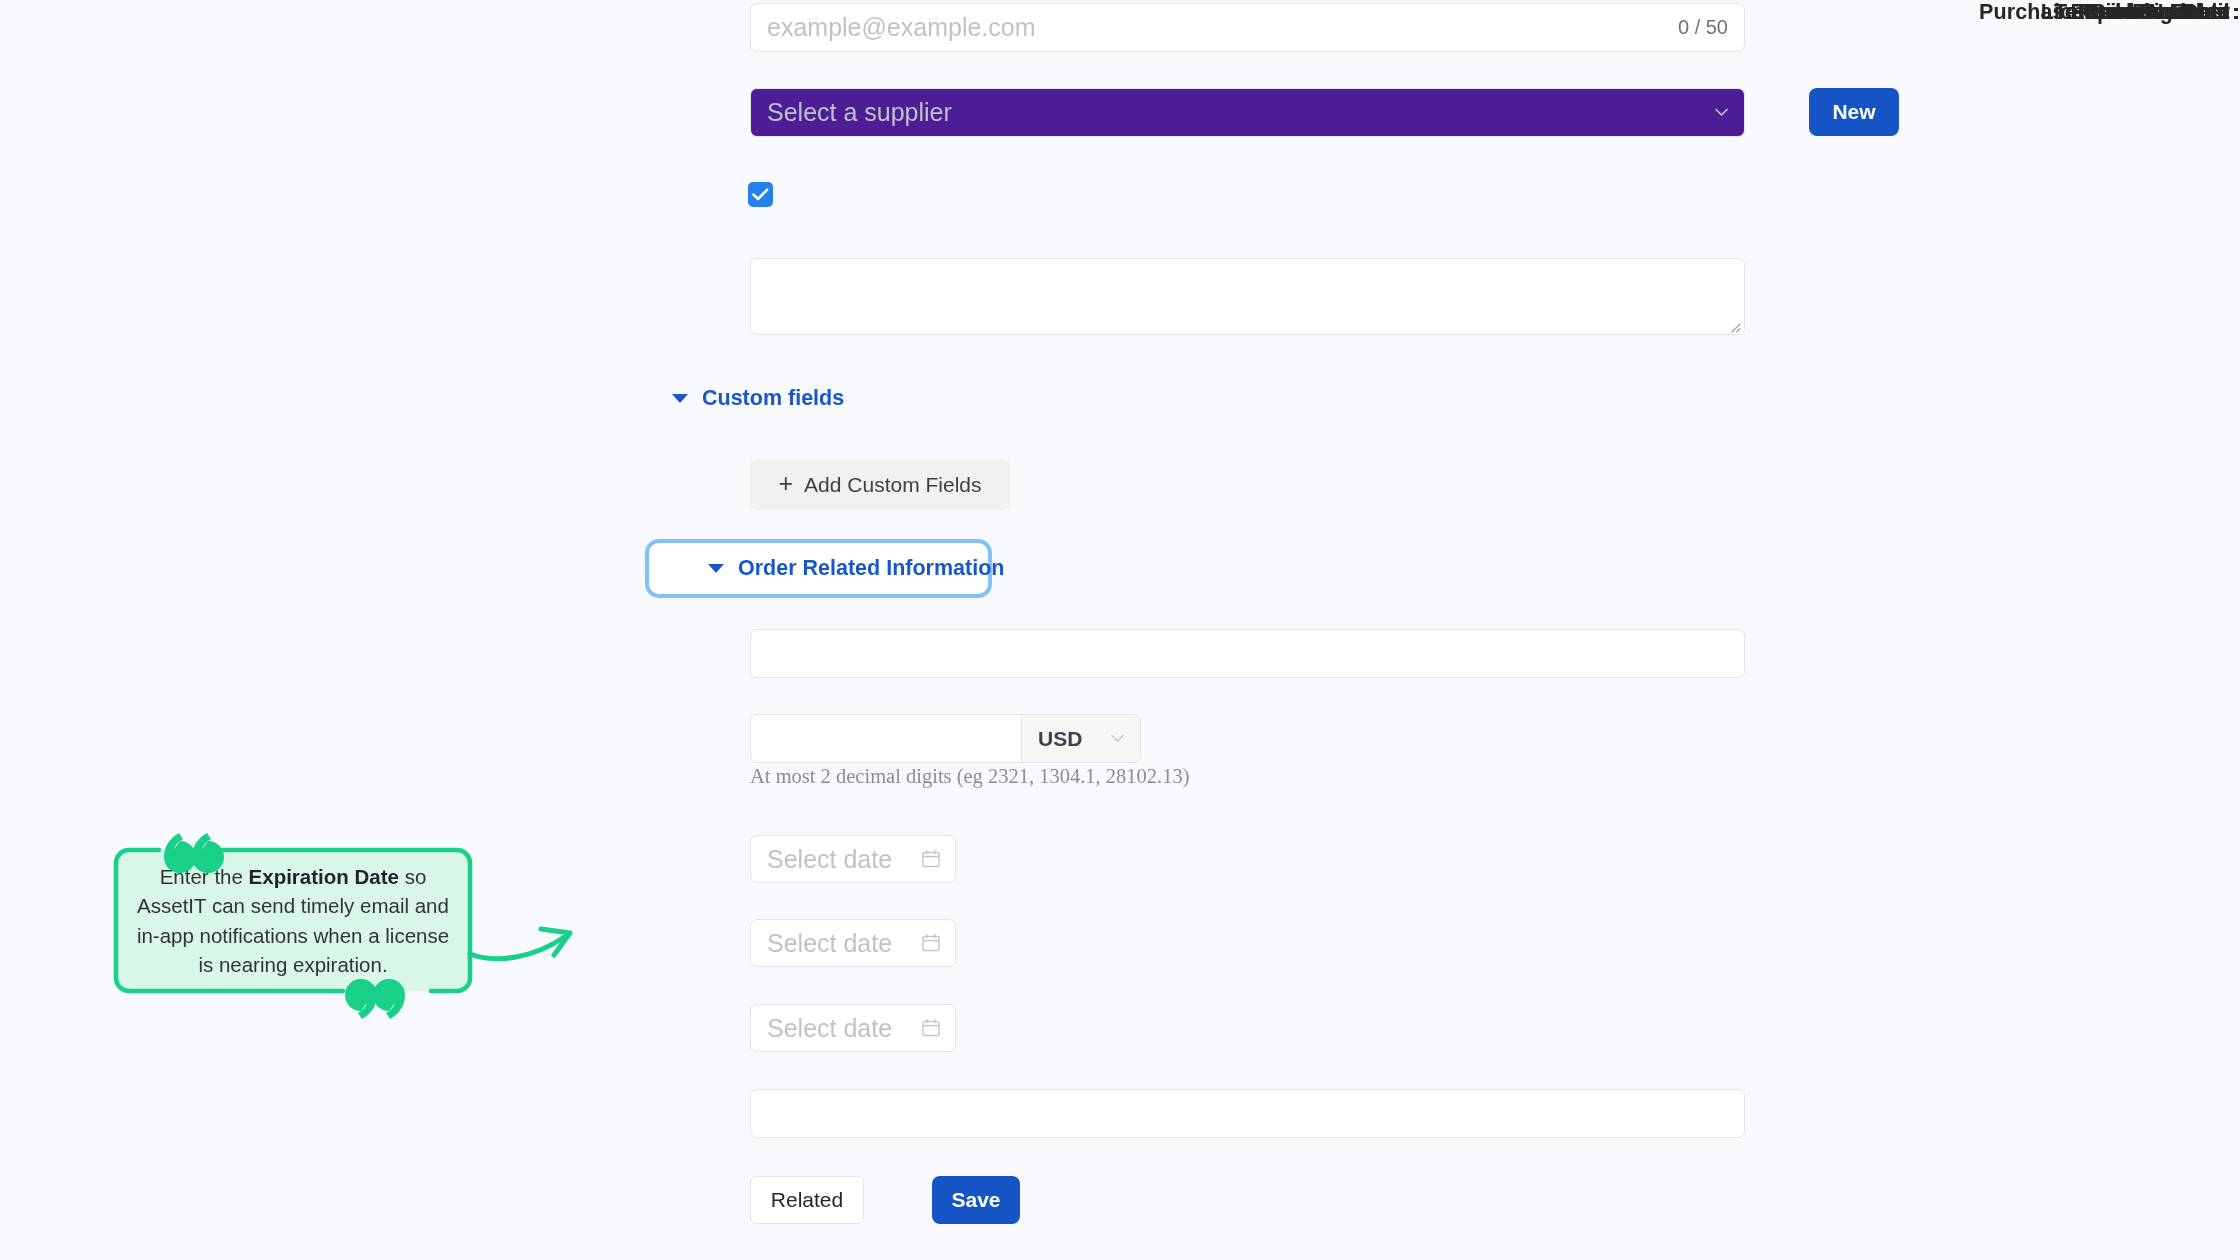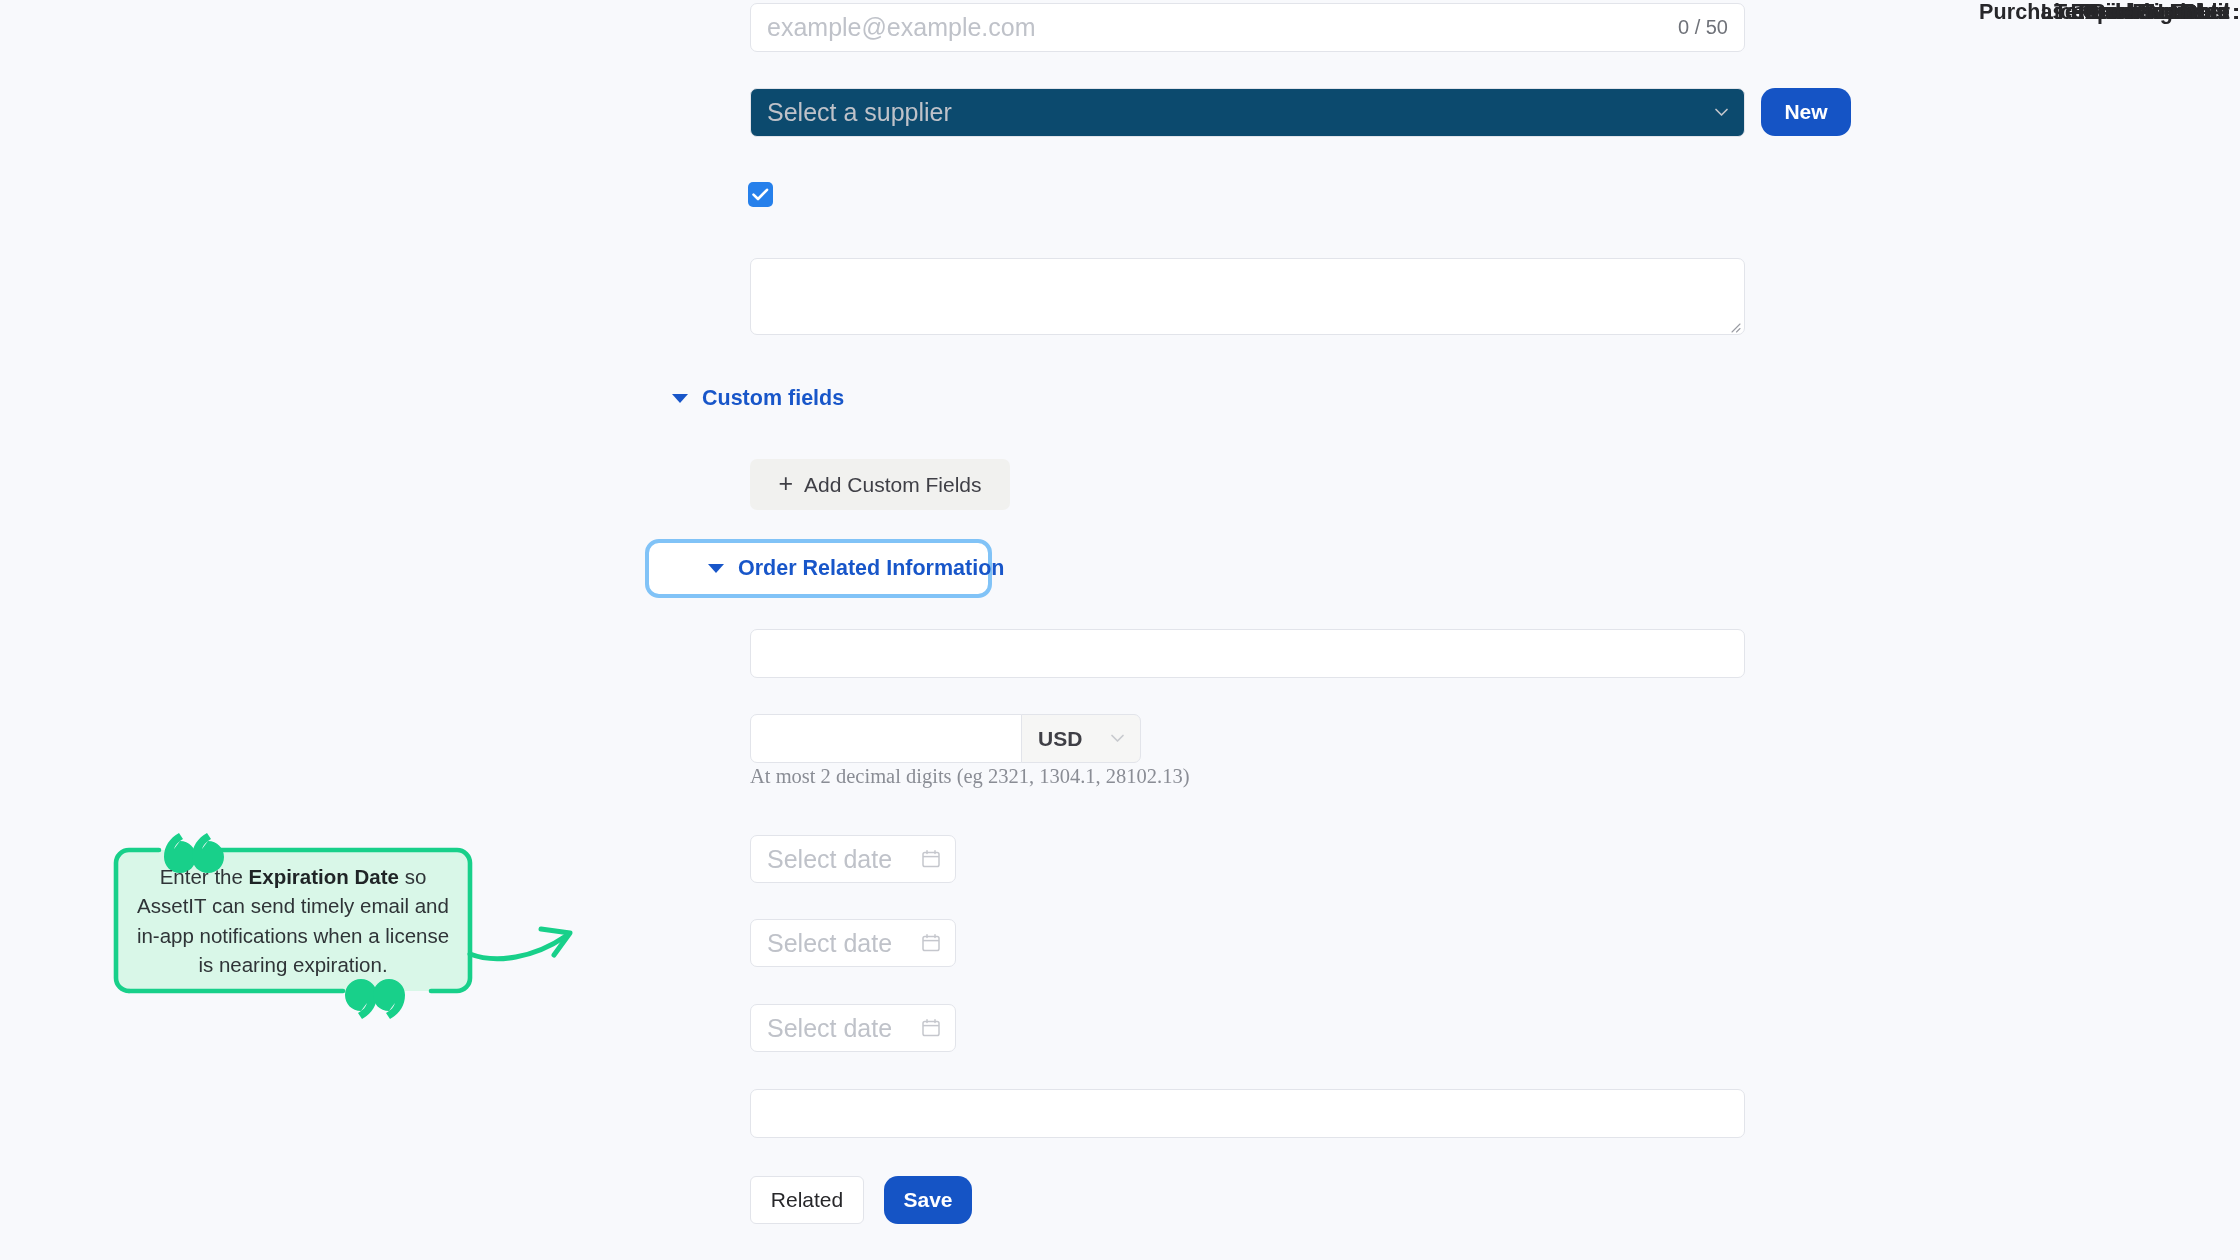--- a/index.html
+++ b/index.html
@@ -44,21 +44,21 @@
   .ph { color: #bfc2c9; font-size: 25px; white-space: nowrap; }
   .counter {
     position: absolute;
     right: 16px;
     color: #6f7279;
     font-size: 20px;
   }
 
   .selectbox {
     position: absolute;
-    background: #0c4a6e;
+    background: #4c1d95;
     border: 1px solid #e2e4ea;
     border-radius: 7px;
     display: flex;
     align-items: center;
     padding: 0 16px;
   }
   .chev {
     position: absolute;
     right: 14px;
     width: 17px; height: 17px;
@@ -78,26 +78,26 @@
     width: 12px; height: 12px;
     pointer-events: none;
   }
 
   
   .btn-primary {
     position: absolute;
     background: #1554c5;
     color: #ffffff;
     border: none;
-    border-radius: 14px;
+    border-radius: 8px;
     font-size: 21px;
     font-weight: 700;
     font-family: "Liberation Sans", sans-serif;
     cursor: pointer;
-    display: flex; align-items: center; justify-content: center;
+    display: flex; align-items: center; justify-content: center; margin-left: 48px;
   }
   .btn-ghost {
     position: absolute;
     background: #ffffff;
     color: #27272a;
     border: 1px solid #e2e4ea;
     border-radius: 6px;
     font-size: 21px;
     font-family: "Liberation Sans", sans-serif;
     cursor: pointer;

